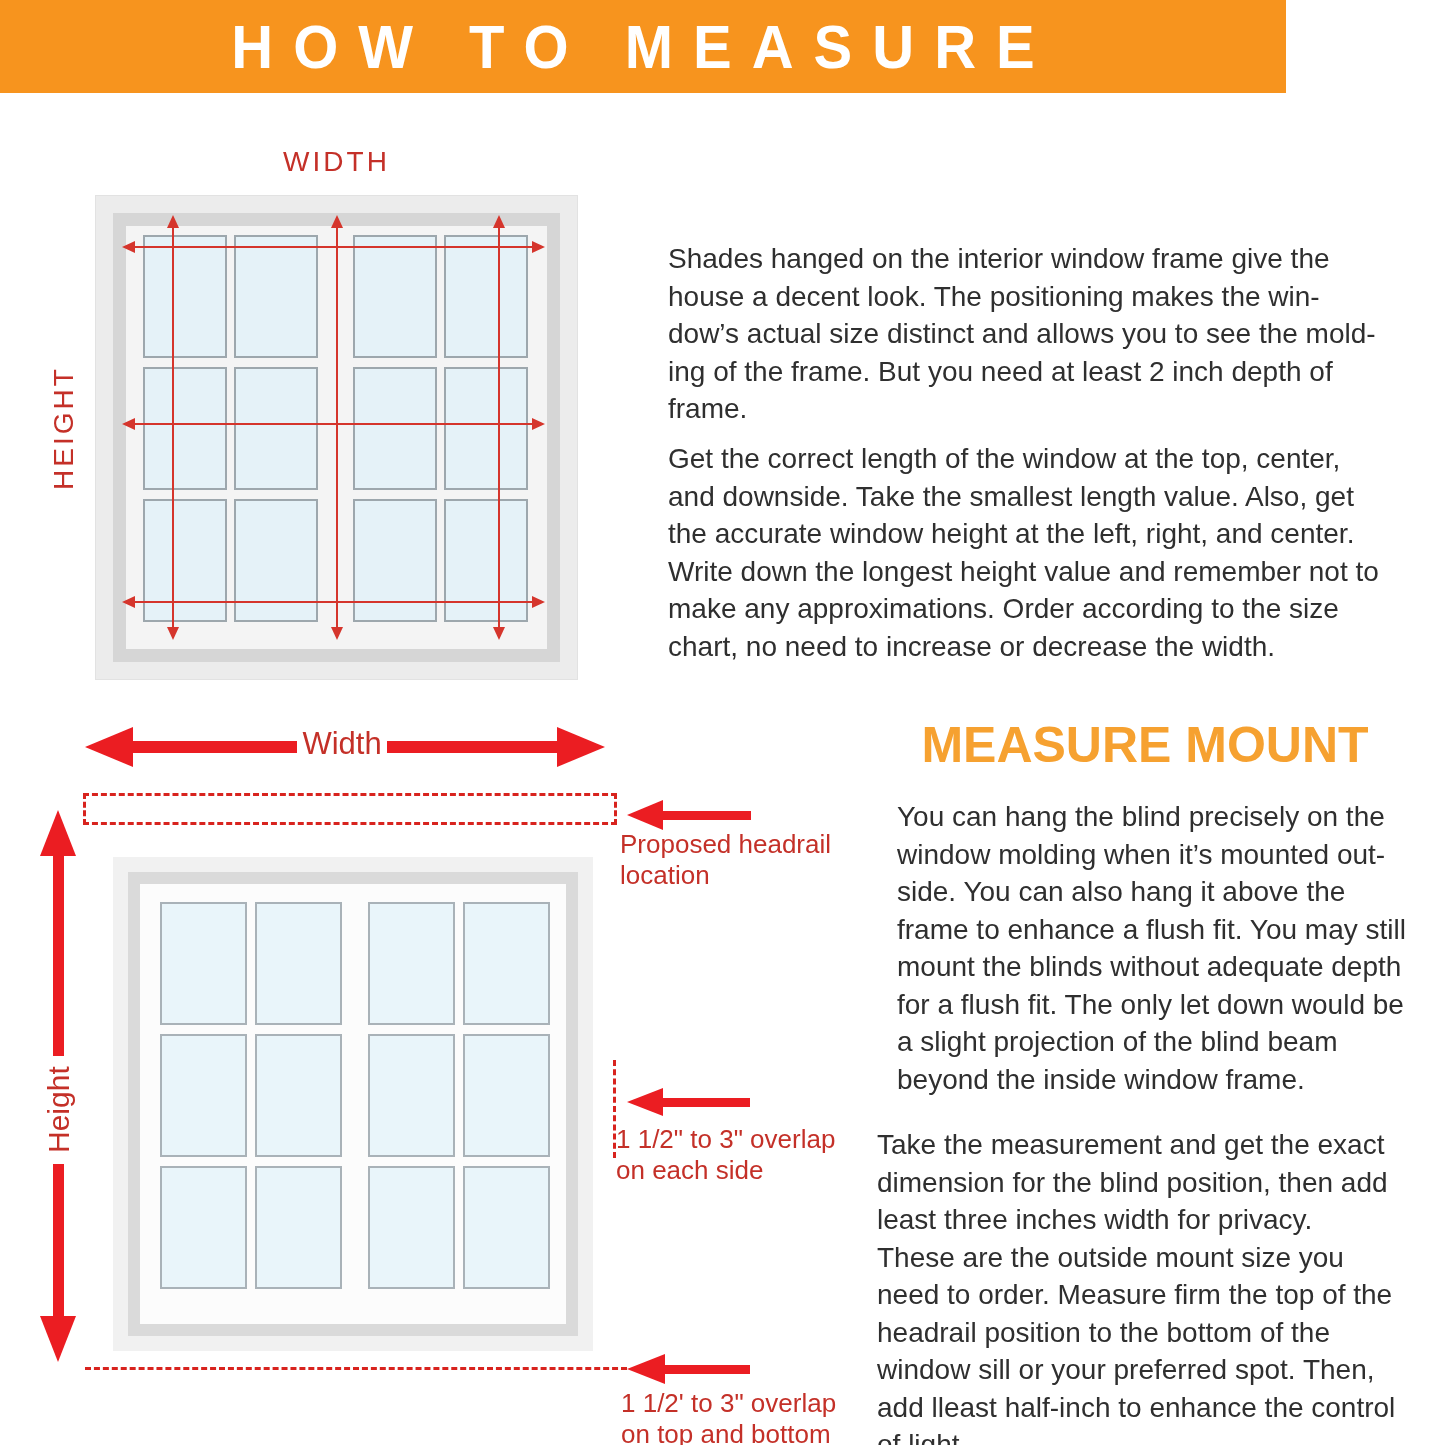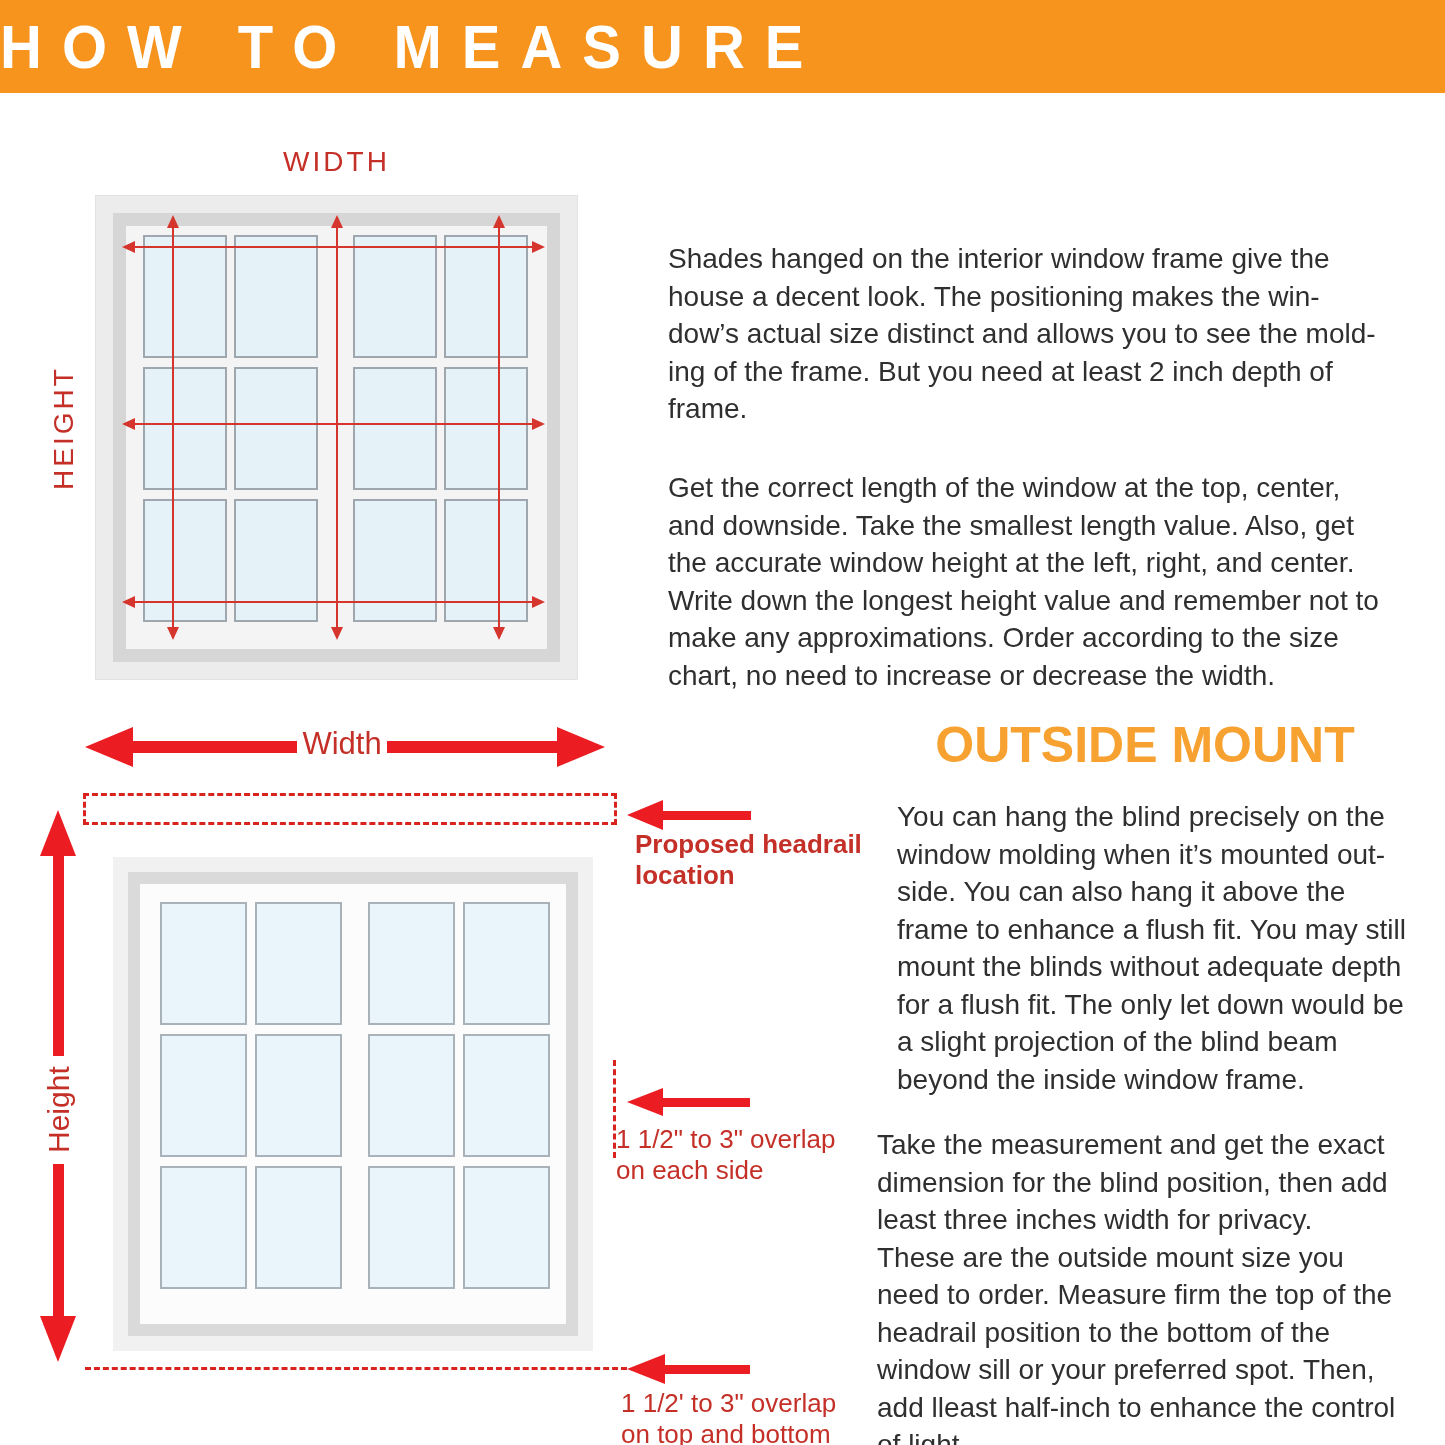--- a/index.html
+++ b/index.html
@@ -11,22 +11,22 @@
     --dash:#D8231E;
     --body:#2F2F2F;
     --pane:#E5F2F8;
     --pane2:#E9F5FA;
   }
   html,body{margin:0;padding:0;background:#fff;}
   #page{position:relative;width:1445px;height:1445px;background:#fff;overflow:hidden;
         font-family:"Liberation Sans", sans-serif;}
 
   
-  .banner{position:absolute;left:0;top:0;width:1445px;height:93px;background:var(--orange);
-          display:flex;align-items:center;justify-content:flex-start;}
+  .banner{position:absolute;left:0;top:0;width:1286px;height:93px;background:var(--orange);
+          display:flex;align-items:center;justify-content:center;}
   .banner-title{color:#fff;font-size:58px;font-weight:bold;letter-spacing:20px;
                 transform:scaleY(1.05);white-space:nowrap;}
 
   
   .mount-heading{position:absolute;font-size:50px;font-weight:bold;color:var(--orange2);
                  text-align:center;letter-spacing:0px;}
   .para{position:absolute;font-size:28px;line-height:37.5px;color:var(--body);
         white-space:pre-line;}
 
   
@@ -133,28 +133,28 @@
   <div class="ha" style="left:124px;top:601px;width:419px;"></div>
   <div class="va" style="left:172px;top:217px;height:421px;"></div>
   <div class="va" style="left:336px;top:217px;height:421px;"></div>
   <div class="va" style="left:498px;top:217px;height:421px;"></div>
 
   <div class="para" style="left:668px;top:240px;width:740px;">Shades hanged on the interior window frame give the
 house a decent look. The positioning makes the win-
 dow’s actual size distinct and allows you to see the mold-
 ing of the frame. But you need at least 2 inch depth of
 frame.</div>
-  <div class="para" style="left:668px;top:469px;width:740px;">Get the correct length of the window at the top, center,
+  <div class="para" style="left:668px;top:440px;width:740px;">Get the correct length of the window at the top, center,
 and downside. Take the smallest length value. Also, get
 the accurate window height at the left, right, and center.
 Write down the longest height value and remember not to
 make any approximations. Order according to the size
 chart, no need to increase or decrease the width.</div>
 
-  <div class="mount-heading" style="left:875px;top:716px;width:540px;">OUTSIDE MOUNT</div>
+  <div class="mount-heading" style="left:875px;top:716px;width:540px;">MEASURE MOUNT</div>
   <div class="para" style="left:897px;top:798px;width:545px;">You can hang the blind precisely on the
 window molding when it’s mounted out-
 side. You can also hang it above the
 frame to enhance a flush fit. You may still
 mount the blinds without adequate depth
 for a flush fit. The only let down would be
 a slight projection of the blind beam
 beyond the inside window frame.</div>
   <div class="para" style="left:877px;top:1126px;width:545px;">Take the measurement and get the exact
 dimension for the blind position, then add
@@ -172,21 +172,21 @@
   </div>
   <div class="rlabel" style="left:297px;top:728px;width:90px;font-size:31px;text-align:center;">Width</div>
   <div class="thick" style="left:387px;top:727px;width:218px;">
     <div class="shaft"></div>
       <div class="tri-r"></div>
   </div>
 
   <div class="dash-rect" style="left:83px;top:793px;width:534px;height:32px;"></div>
   <div class="ptri" style="left:627px;top:800px;"></div>
   <div class="pshaft" style="left:662px;top:811px;width:89px;"></div>
-  <div class="rlabel" style="left:635px;top:829px;font-weight:bold;">Proposed headrail
+  <div class="rlabel" style="left:620px;top:829px;">Proposed headrail
 location</div>
 
   <div class="tri-up" style="left:40px;top:810px;"></div>
   <div class="vshaft" style="left:53px;top:854px;height:202px;"></div>
   <div class="rlabel vtext" style="left:14px;top:1056px;width:88px;height:108px;font-size:30px;">Height</div>
   <div class="vshaft" style="left:53px;top:1164px;height:152px;"></div>
   <div class="tri-dn" style="left:40px;top:1316px;"></div>
 
   <div class="win w2" style="left:113px;top:857px;width:480px;height:494px;">
     <div class="outer">

